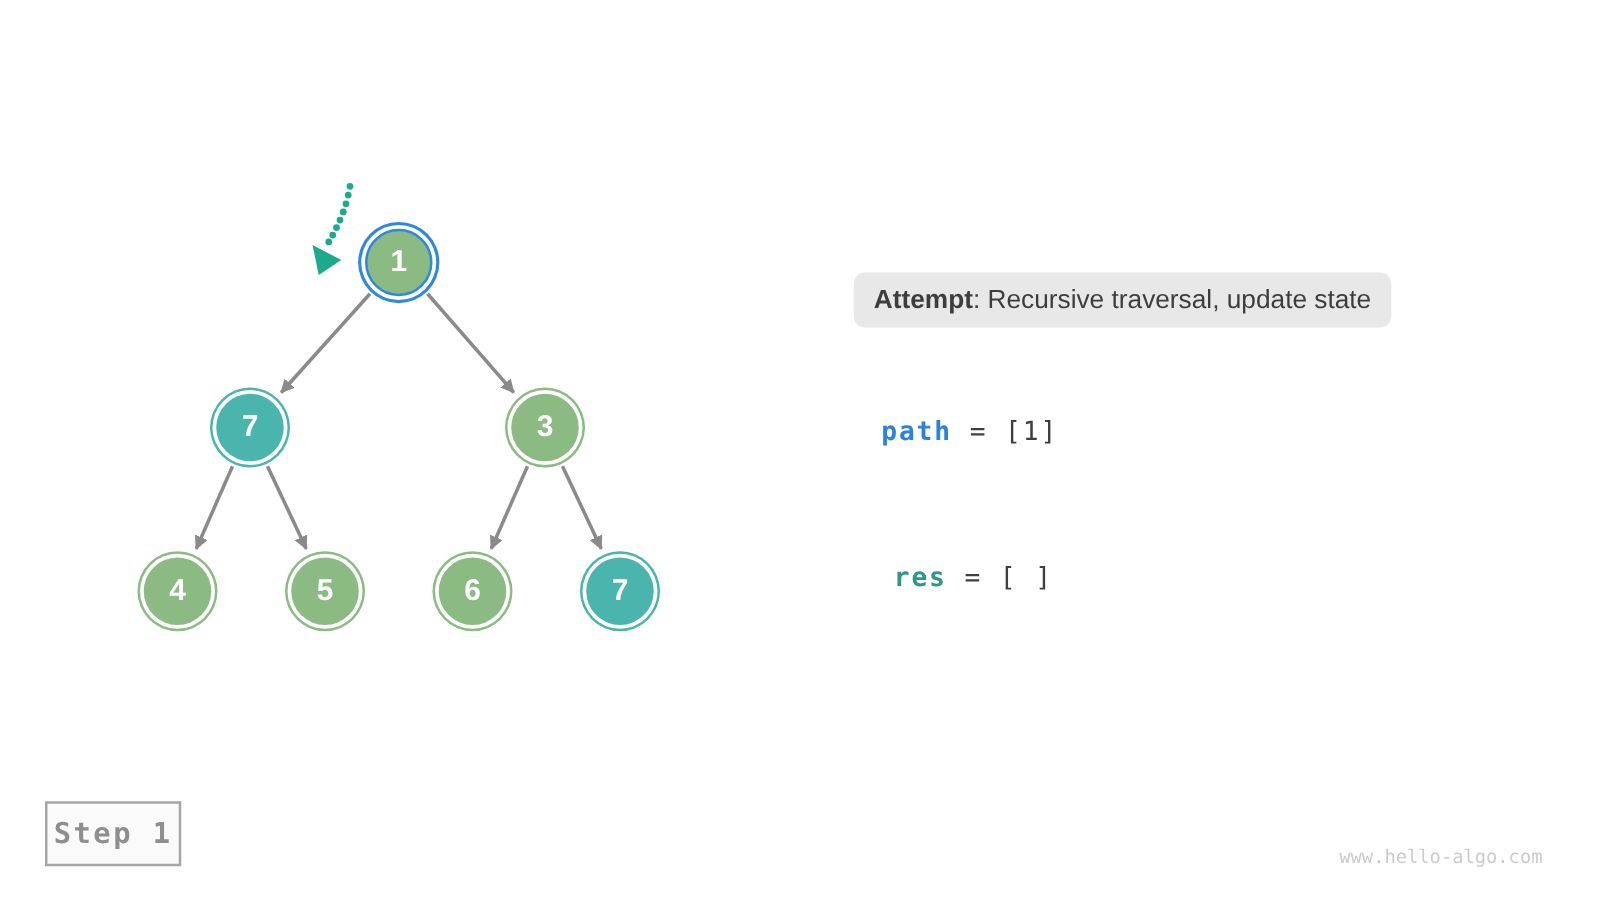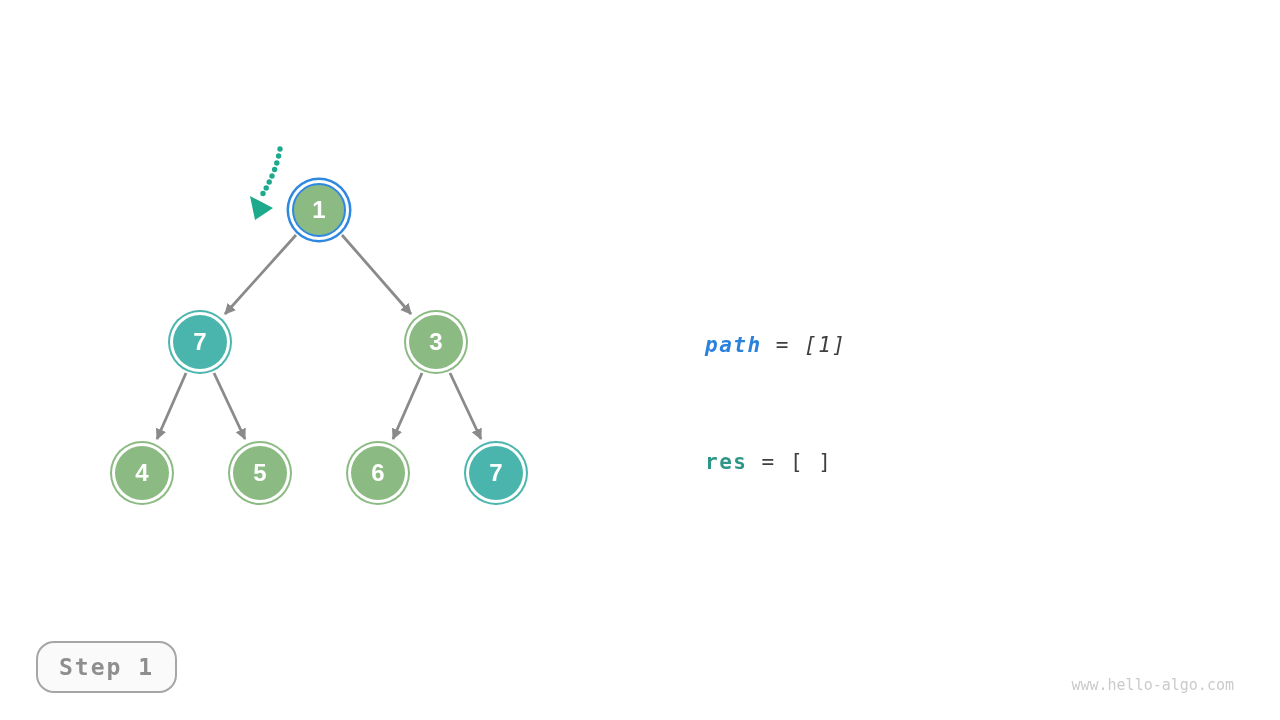--- a/index.html
+++ b/index.html
@@ -23,27 +23,27 @@
   .node.green{background:var(--node-green);box-shadow:0 0 0 3px #fff,0 0 0 5px var(--node-green);}
   .node.teal{background:var(--node-teal);box-shadow:0 0 0 3px #fff,0 0 0 5px var(--node-teal);}
   .node.highlighted{border:2.5px solid var(--highlight-blue);
         box-shadow:0 0 0 3px #fff,0 0 0 5.5px var(--highlight-blue);}
   .legend-pill{position:absolute;left:683px;top:218px;background:var(--pill-bg);
         border-radius:9px;padding:10px 16px;font-size:21px;color:var(--text-dark);}
   .legend-line{position:absolute;left:699px;top:283px;font-size:21px;color:var(--text-dark);}
   .bold{font-weight:bold;}
   .code-line{position:absolute;font-family:"DejaVu Sans Mono",monospace;
         font-size:21px;letter-spacing:1.5px;color:#3f3f3f;}
-  .code-path{left:705px;top:333px;font-style:italic;}
+  .code-path{left:705px;top:333px;}
   .code-res{left:705px;top:450px;}
   .var{font-weight:bold;}
   .var-path{color:var(--path-blue);}
-  .var-res{color:var(--res-teal);}
+  .var-res{color:var(--res-teal);margin-left:10px;}
   .step-badge{position:absolute;left:36px;top:641px;background:#fafafa;
-        border:2px solid var(--step-border);border-radius:18px;padding:11px 21px;
+        border:2px solid var(--step-border);border-radius:0;padding:11px 5px;
         font-family:"DejaVu Sans Mono",monospace;font-weight:bold;font-size:23px;
         letter-spacing:2px;color:var(--step-text);}
   .watermark{position:absolute;right:46px;top:676px;font-family:"DejaVu Sans Mono",monospace;
         font-size:15px;color:var(--watermark-gray);text-align:right;}
 </style>
 </head>
 <body>
 
 <div class="stage">
 
@@ -77,20 +77,23 @@
   <div>
       <div class="node green highlighted" style="left: 292px; top: 183px;">1</div>
       <div class="node teal" style="left: 173px; top: 315px;">7</div>
       <div class="node green" style="left: 409px; top: 315px;">3</div>
       <div class="node green" style="left: 115px; top: 446px;">4</div>
       <div class="node green" style="left: 233px; top: 446px;">5</div>
       <div class="node green" style="left: 351px; top: 446px;">6</div>
       <div class="node teal" style="left: 469px; top: 446px;">7</div>
     </div>
 
+  <div class="legend-pill">
+    <span class="bold">Attempt</span><span>: Recursive traversal, update state</span>
+  </div>
 
 
   <div class="code-line code-path">
     <span class="var var-path">path</span>
     <span>= [1]</span>
   </div>
 
   <div class="code-line code-res">
     <span class="var var-res">res</span>
     <span>= [ ]</span>

